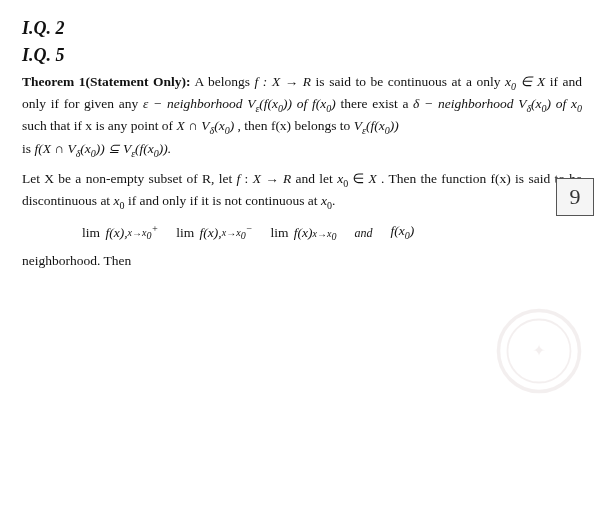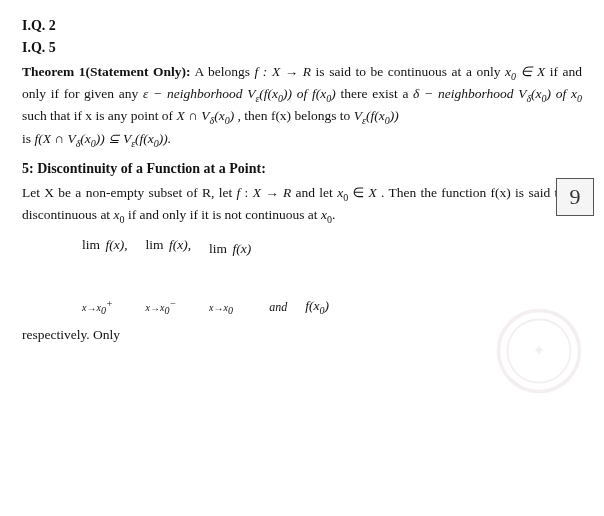--- a/index.html
+++ b/index.html
@@ -12,22 +12,23 @@
       min-height: 516px;
       padding: 18px 22px 18px 22px;
       position: relative;
       overflow: hidden;
     }
     .section {
       margin-bottom: 6px;
     }
     .iq-label {
       font-weight: bold;
-      font-size: 14px;
+      font-size: 18px;
       margin-bottom: 4px;
+      font-style: italic;
     }
     .theorem-block {
       margin-bottom: 8px;
       line-height: 1.55;
       text-align: justify;
     }
     .theorem-title {
       font-weight: bold;
     }
     .section-heading {
@@ -50,24 +51,22 @@
     }
     .limit-row {
       display: flex;
       align-items: flex-end;
       gap: 18px;
       justify-content: flex-start;
       margin: 10px 0 10px 60px;
     }
     .lim-item {
       display: inline-flex;
-      flex-direction: column;
-      align-items: flex-start;
+      align-items: flex-end;
       font-style: italic;
-      gap: 46px;
     }
     .lim-item .lim-top {
       display: flex;
       align-items: flex-end;
       gap: 2px;
     }
     .lim-item .lim-word {
       font-style: normal;
       font-size: 13.5px;
     }
@@ -142,21 +141,20 @@
   <br>
   <span>is </span>
   <span class="math-inline"><i>f</i>(<i>X</i> ∩ <i>V</i><sub><i>δ</i></sub>(<i>x</i><sub>0</sub>)) ⊆ <i>V</i><sub><i>ε</i></sub>(<i>f</i>(<i>x</i><sub>0</sub>)).</span>
 </div>
 
 <div class="page-number-box">
   <span>9</span>
 </div>
 
 <div class="section">
-  <div class="section-heading">5: Discontinuity of a Function at a Point:</div>
   <div class="body-text">
     Let X be a non-empty subset of R, let <i>f</i> : <i>X</i> → <i>R</i> and let <i>x</i><sub>0</sub> ∈ <i>X</i> . Then the function f(x) is said to be discontinuous at <i>x</i><sub>0</sub> if and only if it is not continuous at <i>x</i><sub>0</sub>.
   </div>
 </div>
 
 <div class="section">
 </div>
 
 <div class="limit-row">
   <div class="lim-item">
@@ -185,19 +183,19 @@
 
   <span class="lim-separator"><i>and</i></span>
 
   <div class="lim-item">
     <span class="lim-top">
       <span class="lim-func"><i>f</i>(<i>x</i><sub>0</sub>)</span>
     </span>
   </div>
 </div>
 
-<div class="body-text">respectively. Only</div>
+<div class="body-text">neighborhood. Then</div>
 
 <svg class="watermark" viewBox="0 0 100 100">
   <circle cx="50" cy="50" r="45" fill="none" stroke="#a88" stroke-width="4"></circle>
   <circle cx="50" cy="50" r="35" fill="none" stroke="#a88" stroke-width="2"></circle>
   <text x="50" y="55" text-anchor="middle" font-size="18" fill="#a88" font-family="serif">✦</text>
 </svg>
 
 </body></html>

